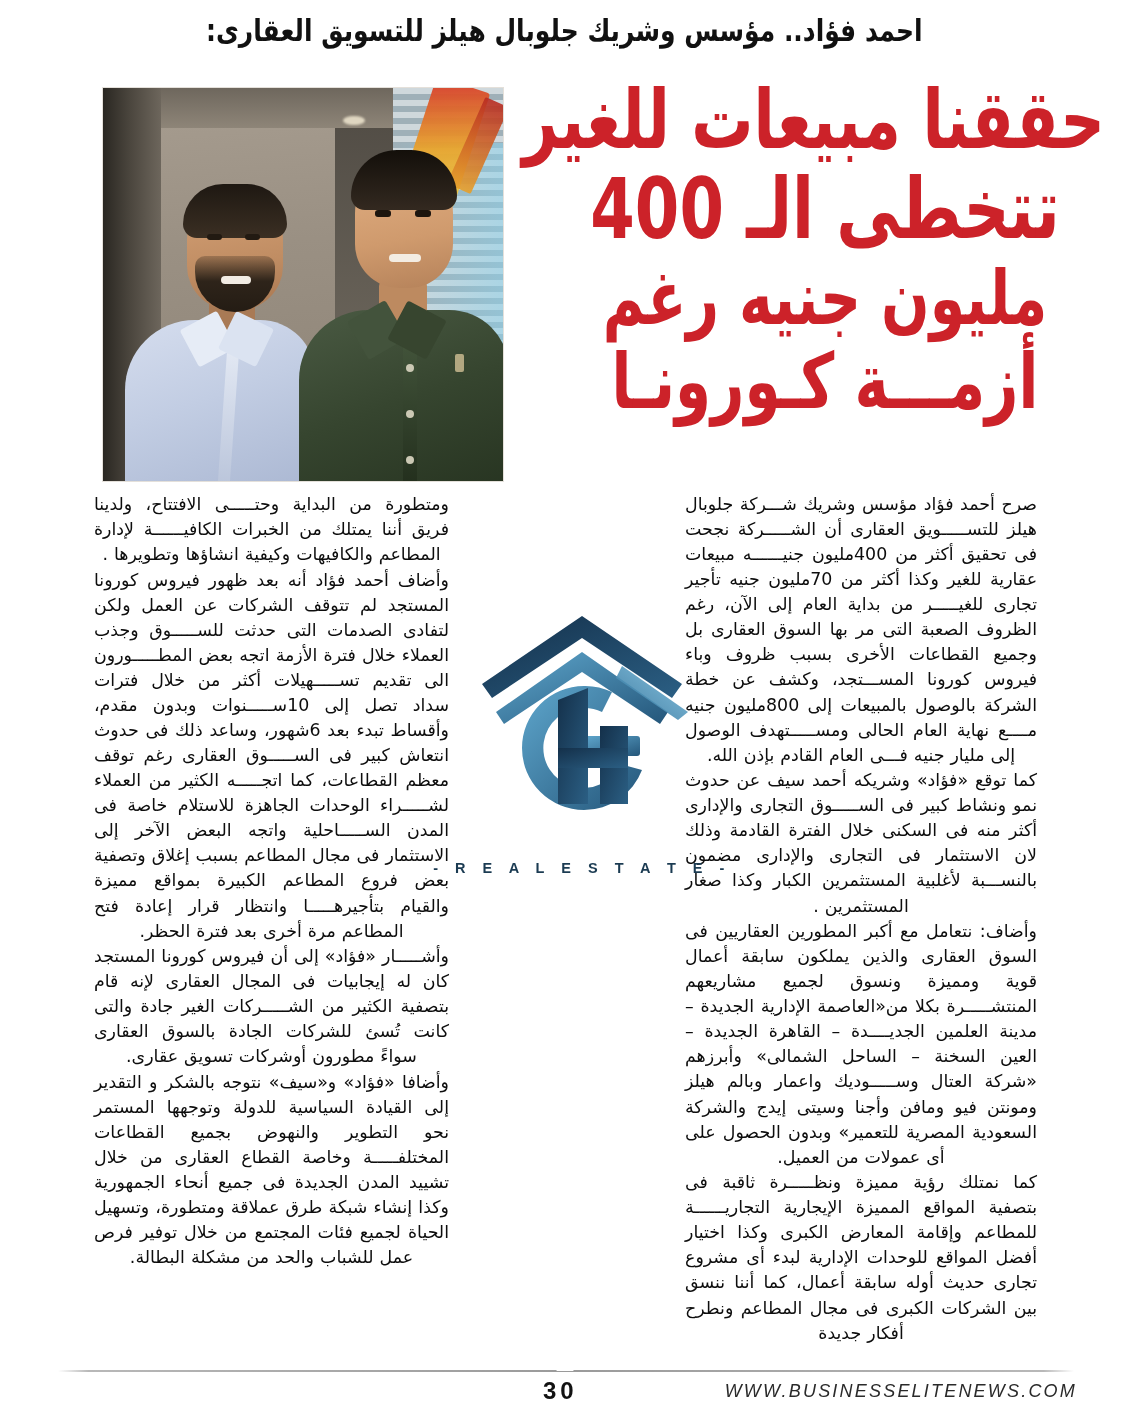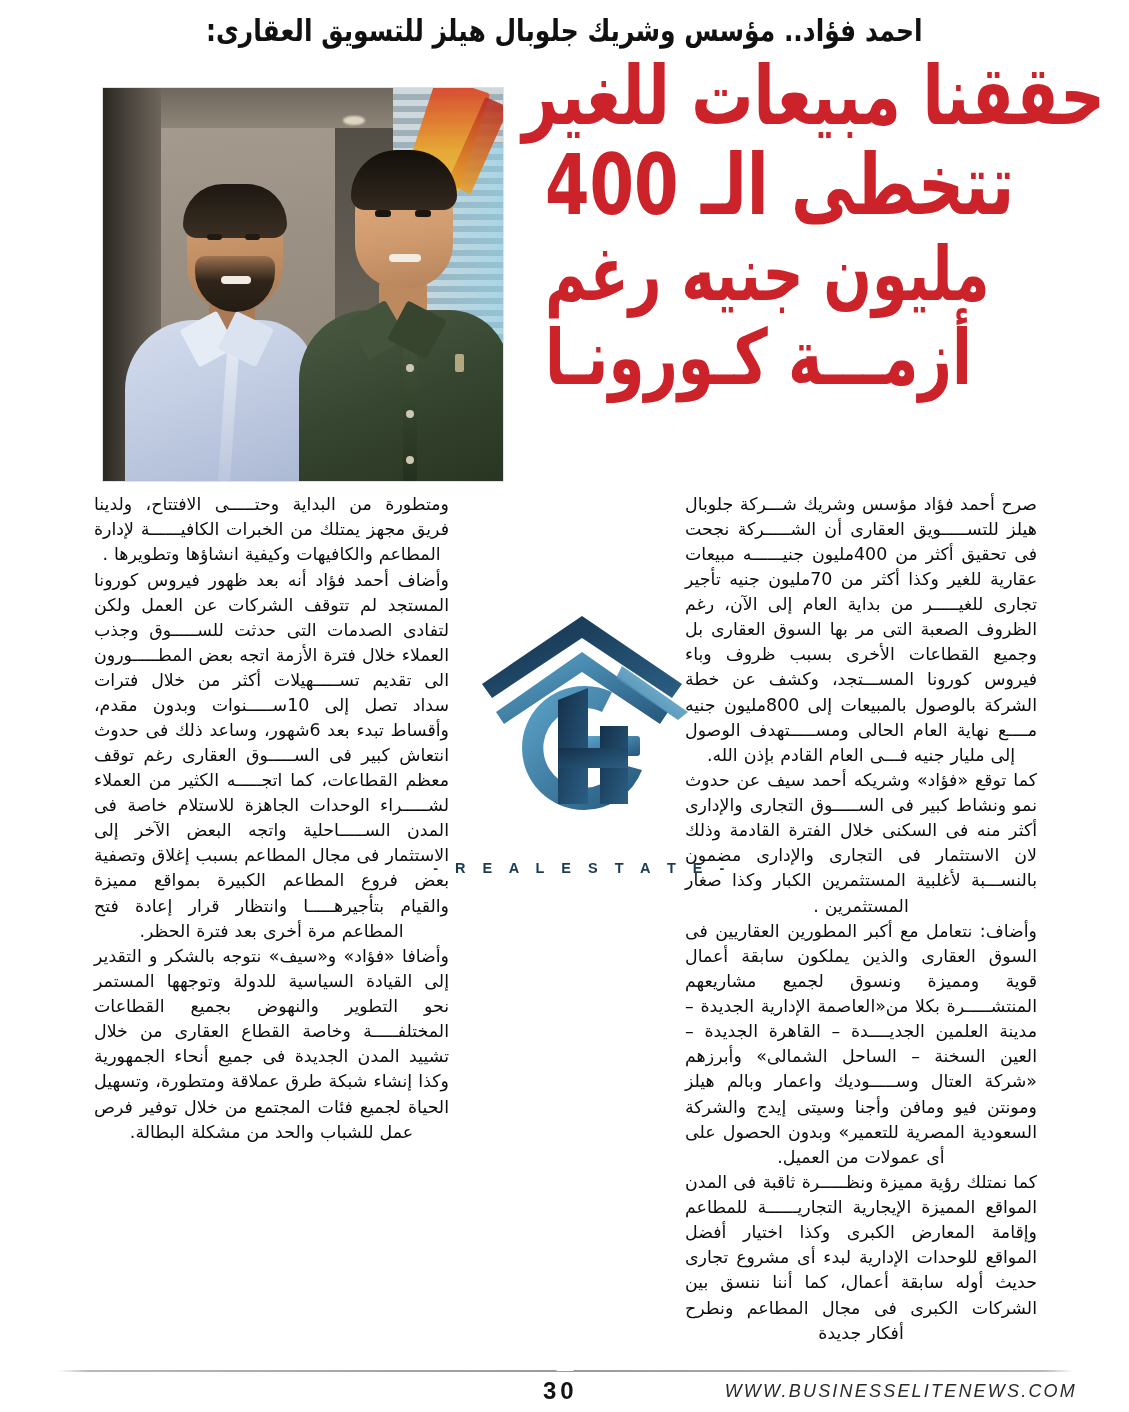--- a/index.html
+++ b/index.html
@@ -134,24 +134,24 @@
   .ph-b-eyeR   { position:absolute; left:312px; top:122px; width:16px; height:7px;
                  background:#1c150e; border-radius:3px; }
   .ph-b-mouth  { position:absolute; left:286px; top:166px; width:32px; height:8px;
                  background:#f3ece2; border-radius:4px; }
   .ph-b-emblem { position:absolute; left:352px; top:266px; width:9px; height:18px;
                  background:#c8b88f; border-radius:2px; opacity:.85; }
 
   
   #headline {
     position: absolute;
-    right: 24px; top: 64px;
+    right: 24px; top: 88px;
     width: 560px;
     direction: rtl;
-    text-align: left;
+    text-align: center;
   }
   .hl-line {
     font-family: "DejaVu Sans", "Liberation Sans", sans-serif;
     font-weight: bold;
     color: #cc2229;
     font-size: 62px;
     line-height: 1.02;
     white-space: nowrap;
     transform: scaleY(1.32);
     transform-origin: right center;
@@ -316,26 +316,27 @@
     <div class="hl-line l3">مليون جنيه رغم</div>
     <div class="hl-line l4">أزمـــة كـورونـا</div>
   </div>
 
   <div id="body-area">
 
     <div class="col" id="col-right">
       <p>صرح أحمد فؤاد مؤسس وشريك شـــركة جلوبال هيلز للتســـــويق العقارى أن الشـــــركة نجحت فى تحقيق أكثر من 400مليون جنيــــــه مبيعات عقارية للغير وكذا أكثر من 70مليون جنيه تأجير تجارى للغيـــــر من بداية العام إلى الآن، رغم الظروف الصعبة التى مر بها السوق العقارى بل وجميع القطاعات الأخرى بسبب ظروف وباء فيروس كورونا المســـتجد، وكشف عن خطة الشركة بالوصول بالمبيعات إلى 800مليون جنيه مــــع نهاية العام الحالى ومســـــتهدف الوصول إلى مليار جنيه فـــى العام القادم بإذن الله.</p>
       <p>كما توقع «فؤاد» وشريكه أحمد سيف عن حدوث نمو ونشاط كبير فى الســـــوق التجارى والإدارى أكثر منه فى السكنى خلال الفترة القادمة وذلك لان الاستثمار فى التجارى والإدارى مضمون بالنســـبة لأغلبية المستثمرين الكبار وكذا صغار المستثمرين .</p>
       <p>وأضاف: نتعامل مع أكبر المطورين العقاريين فى السوق العقارى والذين يملكون سابقة أعمال قوية ومميزة ونسوق لجميع مشاريعهم المنتشـــــرة بكلا من«العاصمة الإدارية الجديدة – مدينة العلمين الجديــــدة – القاهرة الجديدة – العين السخنة – الساحل الشمالى» وأبرزهم «شركة العتال وســـــوديك واعمار وبالم هيلز ومونتن فيو ومافن وأجنا وسيتى إيدج والشركة السعودية المصرية للتعمير» وبدون الحصول على أى عمولات من العميل.</p>
-      <p>كما نمتلك رؤية مميزة ونظـــــرة ثاقبة فى المدن المواقع المميزة الإيجارية التجاريــــــة للمطاعم وإقامة المعارض الكبرى وكذا اختيار أفضل المواقع للوحدات الإدارية لبدء أى مشروع تجارى حديث أوله سابقة أعمال، كما أننا ننسق بين الشركات الكبرى فى مجال المطاعم ونطرح أفكار جديدة</p>
+      <p>كما نمتلك رؤية مميزة ونظـــــرة ثاقبة فى بتصفية المواقع المميزة الإيجارية التجاريــــــة للمطاعم وإقامة المعارض الكبرى وكذا اختيار أفضل المواقع للوحدات الإدارية لبدء أى مشروع تجارى حديث أوله سابقة أعمال، كما أننا ننسق بين الشركات الكبرى فى مجال المطاعم ونطرح أفكار جديدة</p>
     </div>
 
     <div class="col" id="col-left">
-      <p>ومتطورة من البداية وحتـــــى الافتتاح، ولدينا فريق مجهز يمتلك من الخبرات الكافيــــــة لإدارة المطاعم والكافيهات وكيفية انشاؤها وتطويرها .</p>
+      <p>ومتطورة من البداية وحتـــــى الافتتاح، ولدينا فريق أننا يمتلك من الخبرات الكافيــــــة لإدارة المطاعم والكافيهات وكيفية انشاؤها وتطويرها .</p>
       <p>وأضاف أحمد فؤاد أنه بعد ظهور فيروس كورونا المستجد لم تتوقف الشركات عن العمل ولكن لتفادى الصدمات التى حدثت للســـــوق وجذب العملاء خلال فترة الأزمة اتجه بعض المطـــــورون الى تقديم تســـــهيلات أكثر من خلال فترات سداد تصل إلى 10ســـــنوات وبدون مقدم، وأقساط تبدء بعد 6شهور، وساعد ذلك فى حدوث انتعاش كبير فى الســـــوق العقارى رغم توقف معظم القطاعات، كما اتجـــــه الكثير من العملاء لشـــــراء الوحدات الجاهزة للاستلام خاصة فى المدن الســـــاحلية واتجه البعض الآخر إلى الاستثمار فى مجال المطاعم بسبب إغلاق وتصفية بعض فروع المطاعم الكبيرة بمواقع مميزة والقيام بتأجيرهـــــا وانتظار قرار إعادة فتح المطاعم مرة أخرى بعد فترة الحظر.</p>
+      <p>وأشـــــار «فؤاد» إلى أن فيروس كورونا المستجد كان له إيجابيات فى المجال العقارى لإنه قام بتصفية الكثير من الشـــــركات الغير جادة والتى كانت تُسئ للشركات الجادة بالسوق العقارى سواءً مطورون أوشركات تسويق عقارى.</p>
       <p>وأضافا «فؤاد» و«سيف» نتوجه بالشكر و التقدير إلى القيادة السياسية للدولة وتوجهها المستمر نحو التطوير والنهوض بجميع القطاعات المختلفـــــة وخاصة القطاع العقارى من خلال تشييد المدن الجديدة فى جميع أنحاء الجمهورية وكذا إنشاء شبكة طرق عملاقة ومتطورة، وتسهيل الحياة لجميع فئات المجتمع من خلال توفير فرص عمل للشباب والحد من مشكلة البطالة.</p>
     </div>
 
   </div>
 
   <div id="logo">
     <svg id="logo-mark" viewBox="0 0 220 210" xmlns="http://www.w3.org/2000/svg">
       <defs>
         <linearGradient id="gNavy" x1="0" y1="0" x2="1" y2="1">
           <stop offset="0%" stop-color="#14304a"></stop>

